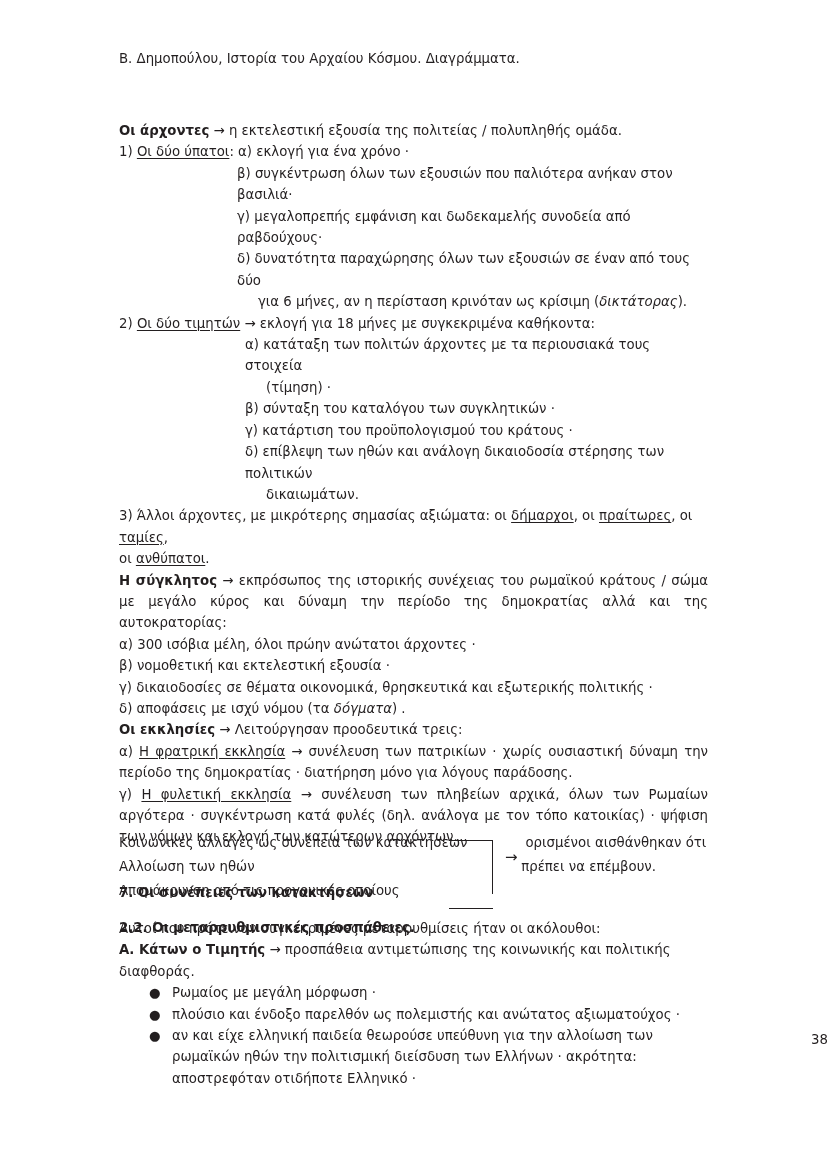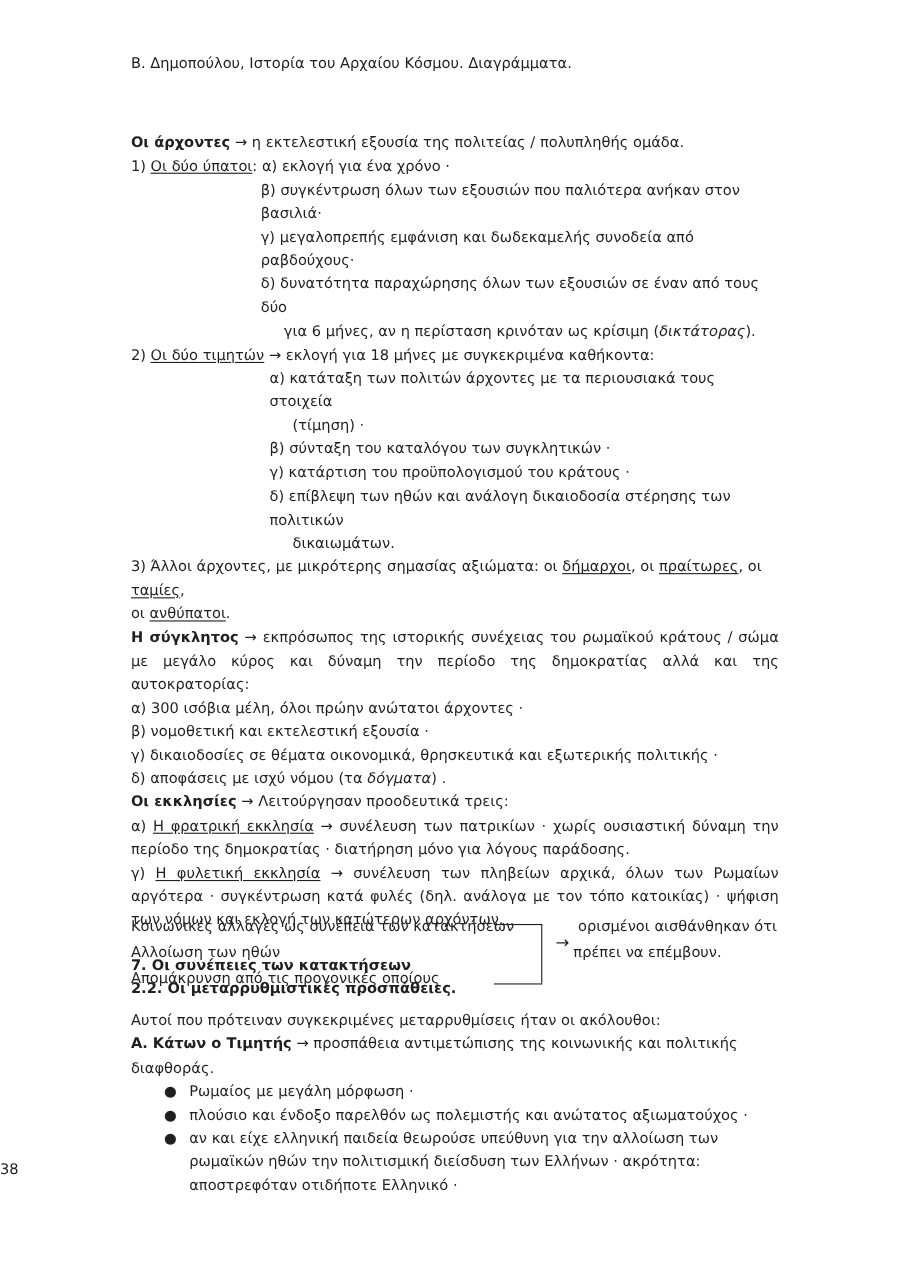--- a/index.html
+++ b/index.html
@@ -36,21 +36,21 @@
     white-space: pre-wrap;
     letter-spacing: 0.0px;
   }
   .hdr {
     position: absolute;
     left: 119px;
     top: 48px;
     font-size: 13.3px;
     line-height: 21.4px;
   }
-  .b { font-weight: bold; }
+  .b { font-weight: bold; margin-top: 14px; }
   .i { font-style: italic; }
   .u { text-decoration: underline; text-underline-offset: 2px; }
 
   .just {
     text-align: justify;
     text-align-last: left;
   }
   .blockgap { height: 10px; }
 
   
@@ -135,23 +135,23 @@
     position: absolute;
     left: 386px;
     top: 16px;
     font-size: 15px;
     line-height: 20px;
   }
 
   .pageno {
     position: absolute;
     left: 0;
-    top: 1056px;
+    top: 1032px;
     width: 828px;
-    text-align: left;
+    text-align: right;
     font-size: 13.3px;
   }
 </style>
 </head>
 <body>
 
 <div class="page">
 
   <div class="hdr ln">Β. Δημοπούλου, Ιστορία του Αρχαίου Κόσμου. Διαγράμματα.</div>
 

